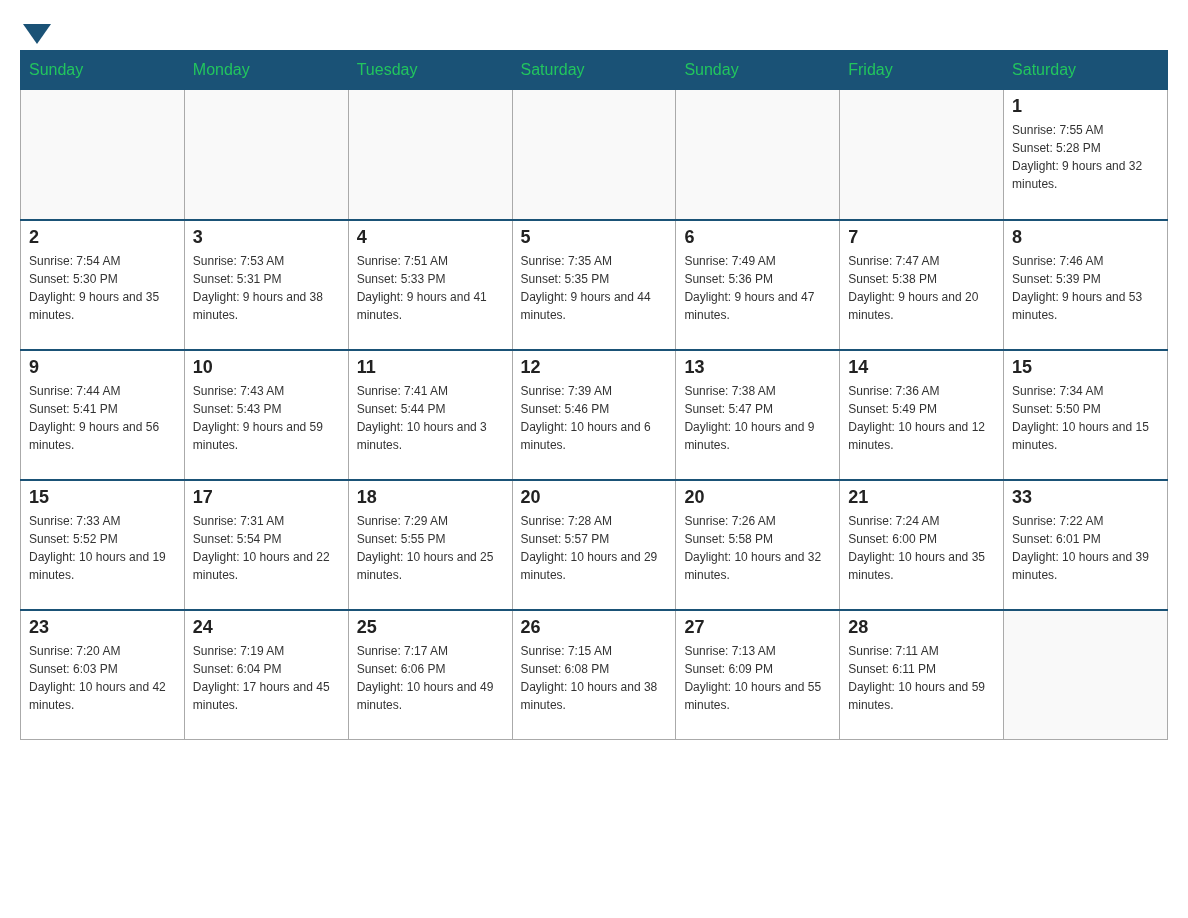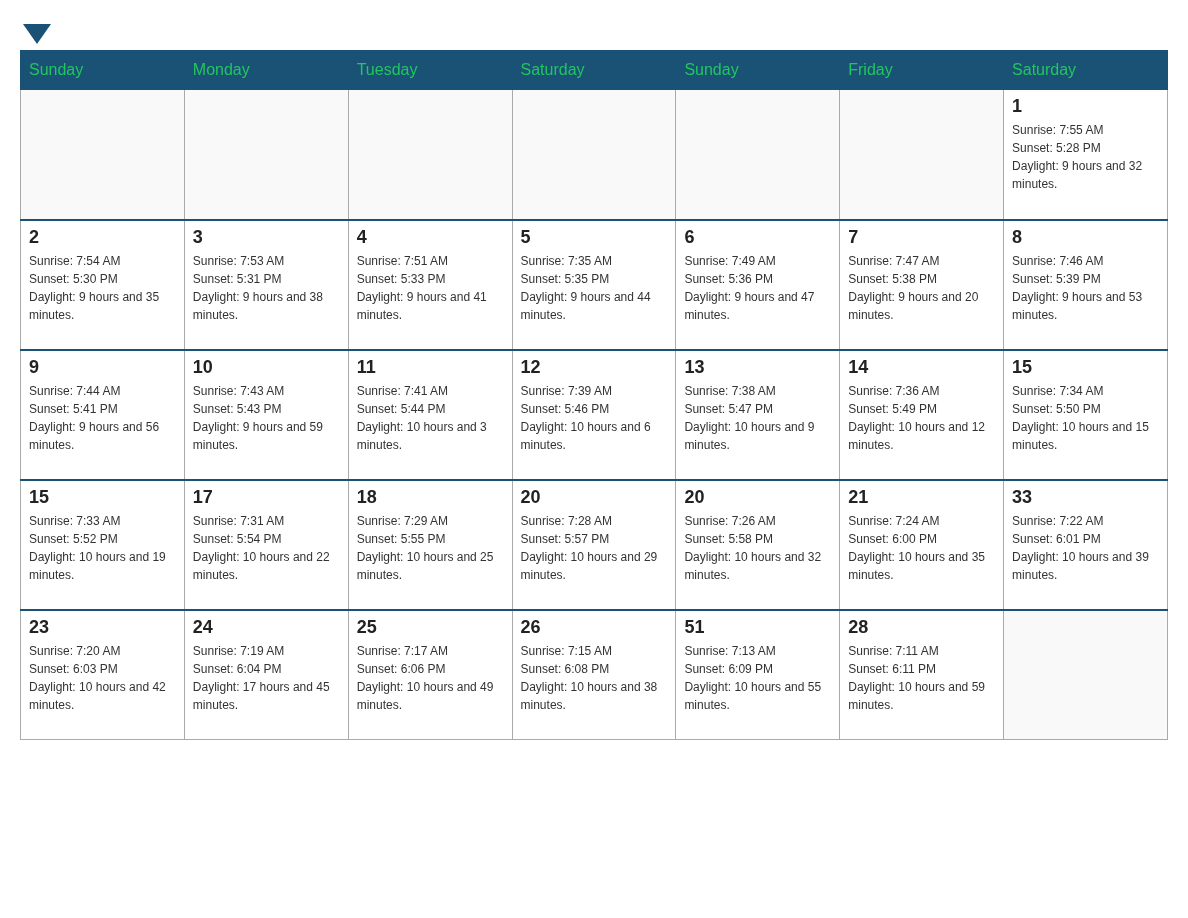--- a/index.html
+++ b/index.html
@@ -297,21 +297,21 @@
           <div class="day-info">Sunset: 6:06 PM</div>
           <div class="day-info">Daylight: 10 hours and 49 minutes.</div>
         </td>
         <td>
           <span class="day-number">26</span>
           <div class="day-info">Sunrise: 7:15 AM</div>
           <div class="day-info">Sunset: 6:08 PM</div>
           <div class="day-info">Daylight: 10 hours and 38 minutes.</div>
         </td>
         <td>
-          <span class="day-number">51</span>
+          <span class="day-number">27</span>
           <div class="day-info">Sunrise: 7:13 AM</div>
           <div class="day-info">Sunset: 6:09 PM</div>
           <div class="day-info">Daylight: 10 hours and 55 minutes.</div>
         </td>
         <td>
           <span class="day-number">28</span>
           <div class="day-info">Sunrise: 7:11 AM</div>
           <div class="day-info">Sunset: 6:11 PM</div>
           <div class="day-info">Daylight: 10 hours and 59 minutes.</div>
         </td>

